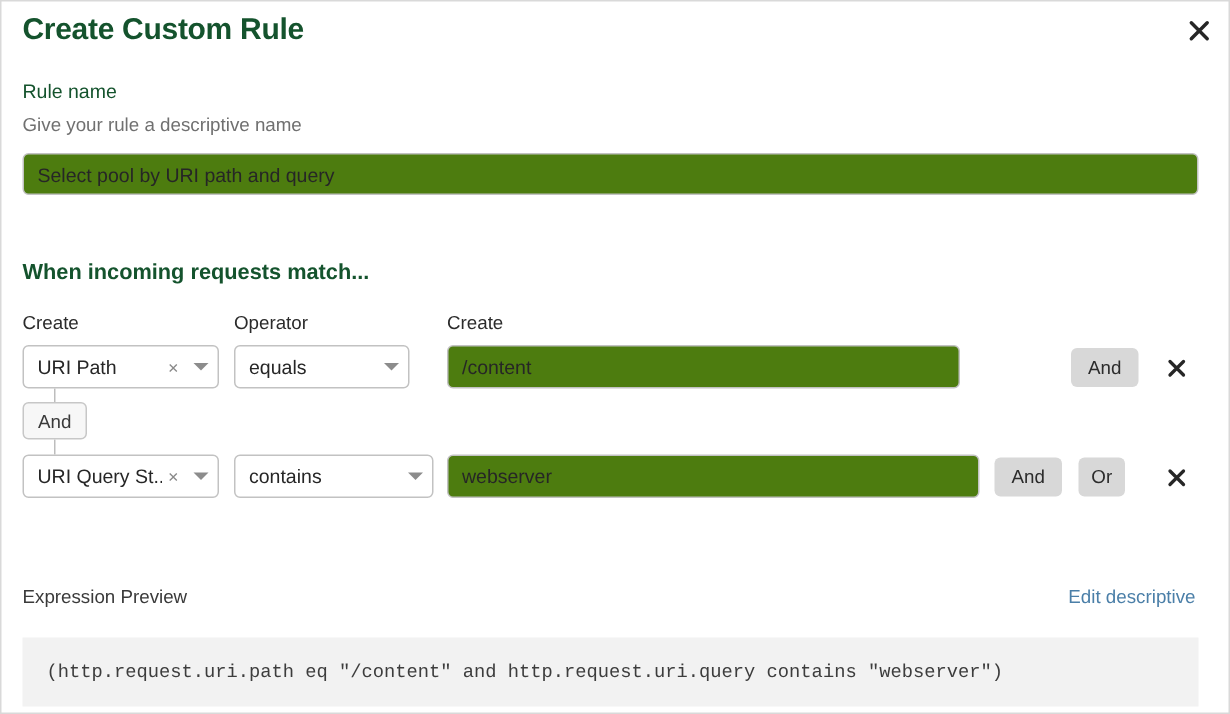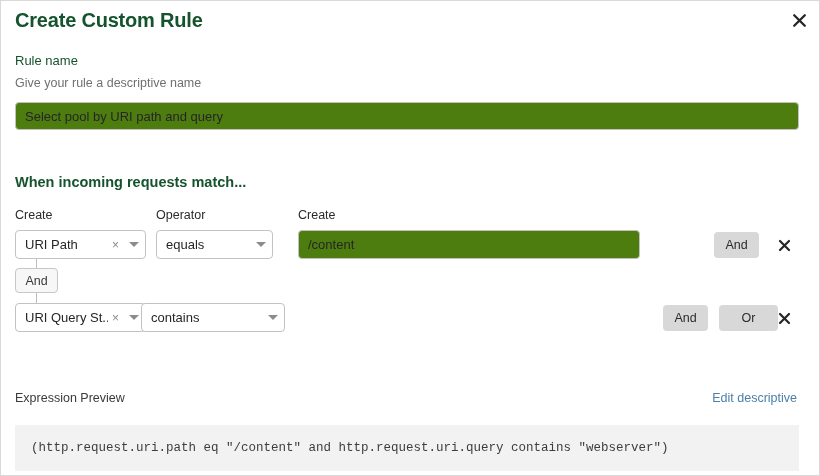--- a/index.html
+++ b/index.html
@@ -263,28 +263,29 @@
     </svg>
   </div>
 
   <div class="select-box" style="left:14px; top:302px; width:131px;">
     <span class="select-value">URI Query St...</span>
     <span class="select-clear">×</span>
     <span class="select-caret">
         <span class="caret-tri"></span>
       </span>
   </div>
-  <div class="select-box" style="left:140px; top:302px; width:144px;">
+  <div class="select-box" style="left:155px; top:302px; width:133px;">
     <span class="select-value">contains</span>
     <span class="select-caret">
         <span class="caret-tri"></span>
       </span>
   </div>
+  <input class="text-input" style="left: 297px; top: 302px; width: 355px; height: 29px;" value="webserver">
   <button class="logic-btn" style="left:662px; top:304px; width:45px;">And</button>
-  <button class="logic-btn" style="left:718px; top:304px; width:59px;">Or</button>
+  <button class="logic-btn" style="left:718px; top:304px; width:31px;">Or</button>
   <div class="row-delete" style="left:774px; top:308px;">
     <svg width="13" height="13" viewBox="0 0 13 13" aria-hidden="true">
       <path d="M2 2 L11 11 M11 2 L2 11" stroke="#262626" stroke-width="2.2" stroke-linecap="round"></path>
     </svg>
   </div>
 
   <div class="expr-label">Expression Preview</div>
   <a class="expr-edit" href="#">Edit descriptive</a>
   <div class="expr-code">(http.request.uri.path eq "/content" and http.request.uri.query contains "webserver")</div>
 

